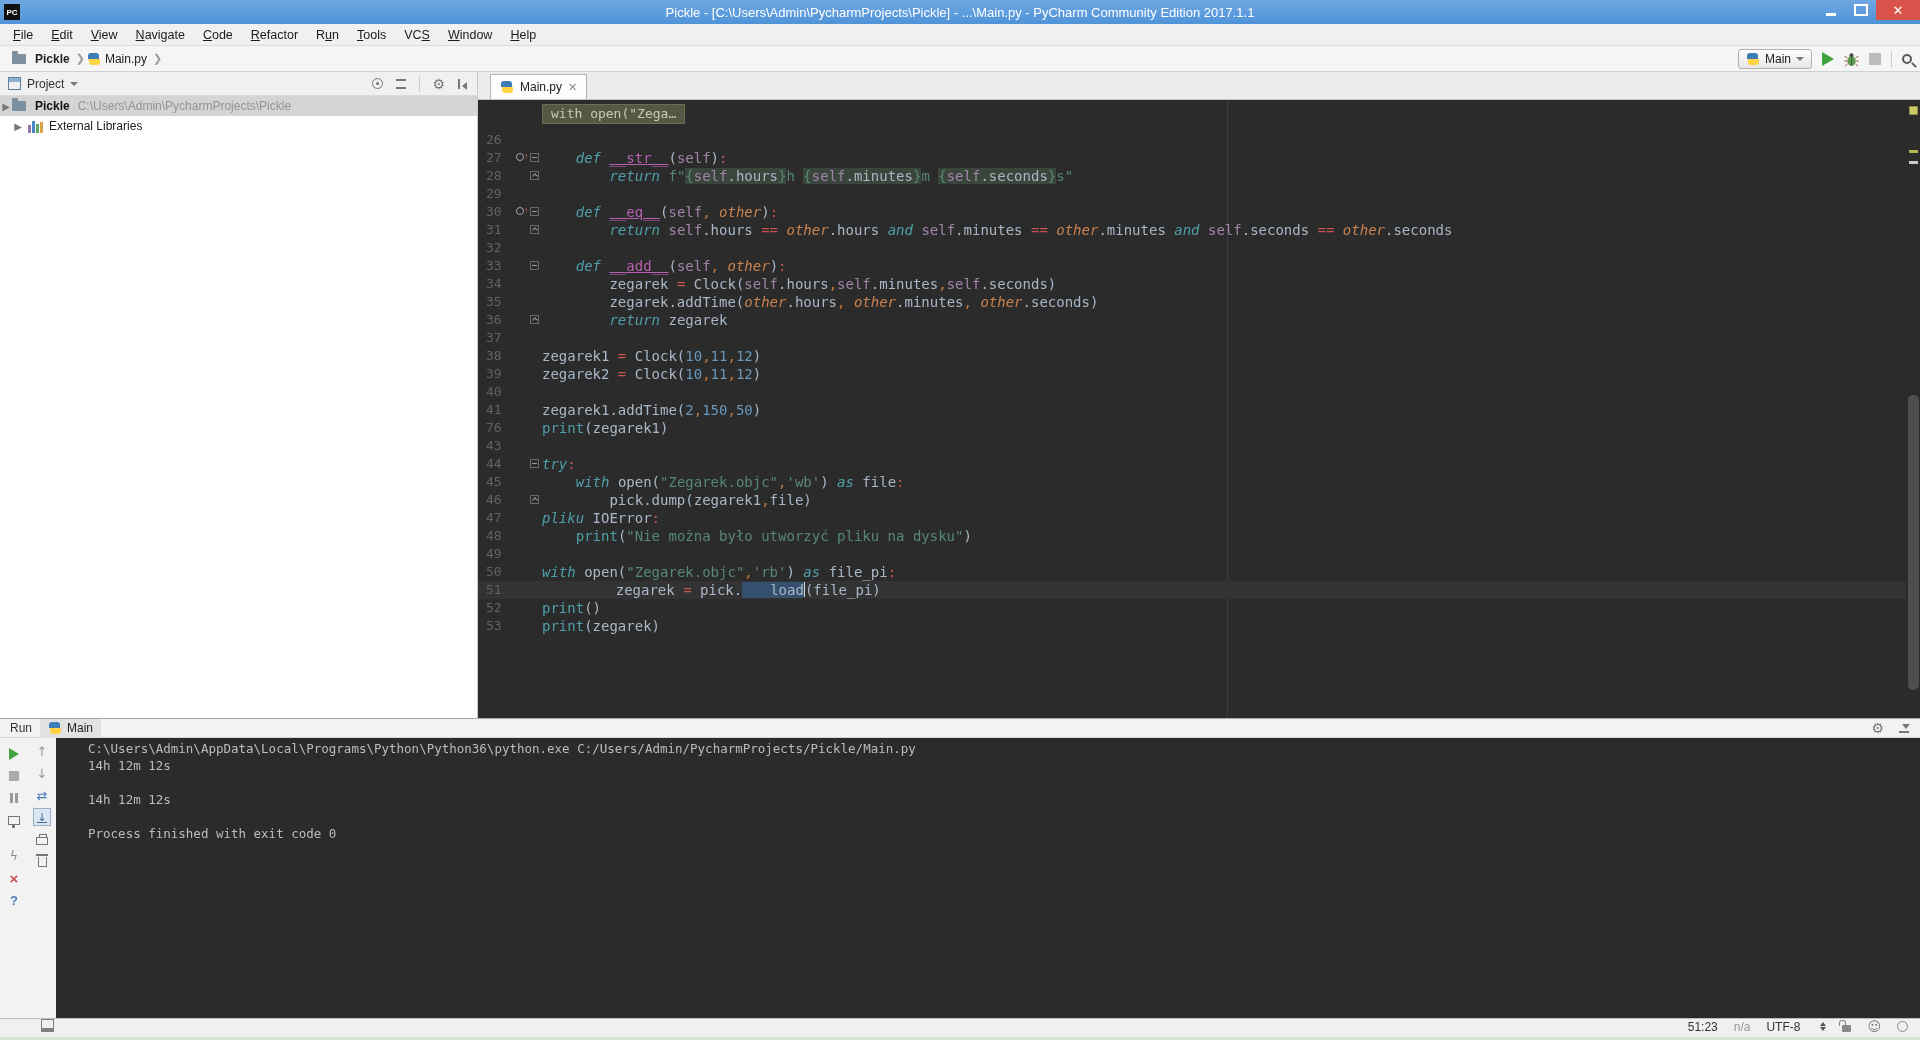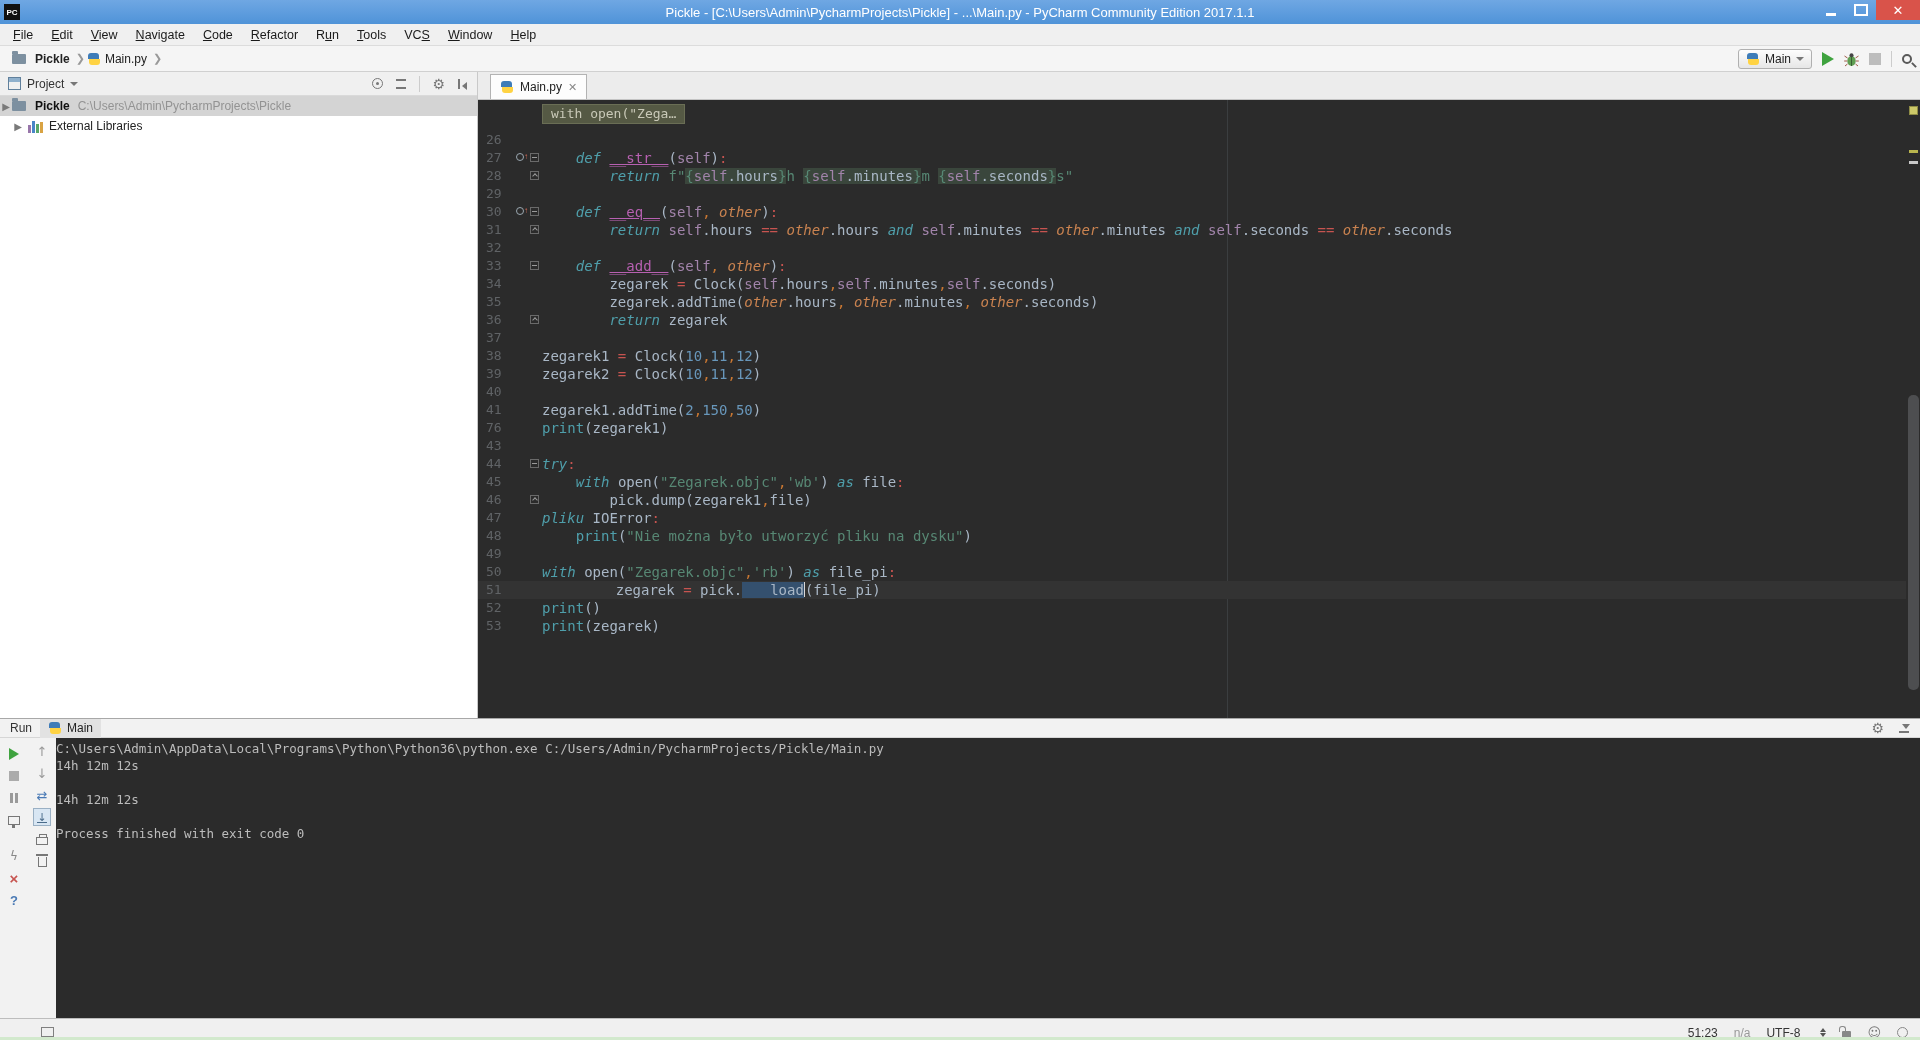--- a/index.html
+++ b/index.html
@@ -160,27 +160,27 @@
   .boxed-dl { width:18px; height:18px; border:1px solid #9ab0c4; background:#d8e6f3;
     display:flex; align-items:center; justify-content:center; color:#4a6b8a; font-size:11px;
     font-family:"DejaVu Sans", sans-serif; position:relative; }
   .boxed-dl::after { content:''; position:absolute; left:3px; right:3px; bottom:2px; border-bottom:1px solid #4a6b8a; }
   .print-ico { width:12px; height:8px; border:1.5px solid #777; position:relative; margin-top:3px; }
   .print-ico::before { content:''; position:absolute; left:2px; top:-4px; width:6px; height:3px; border:1.5px solid #777; border-bottom:none; }
   .trash-ico { width:9px; height:10px; border:1.5px solid #777; border-top:none; position:relative; margin-top:2px; }
   .trash-ico::before { content:''; position:absolute; left:-2.5px; top:-3px; width:12px; height:1.5px; background:#777; }
   .bolt { color:#888; font-size:12px; font-family:"DejaVu Sans", sans-serif; }
   .console { position:absolute; left:56px; top:0; right:0; bottom:0; background:var(--editor_bg);
-    padding:2px 0 0 0; }
+    padding:2px 0 0 32px; }
   .console-line { height:17px; line-height:17px; font-family:"DejaVu Sans Mono", monospace;
     font-size:12.5px; color:#bcbcbc; white-space:pre; }
 
   
   .statusbar { position:absolute; left:0; top:1018px; width:100%; height:22px; background:#f0f0f0;
-    border-top:1px solid #bdbdbd; display:flex; align-items:flex-end;padding-left:36px; }
+    border-top:1px solid #bdbdbd; display:flex; align-items:flex-start;padding-left:36px; }
   .tw-ico { width:13px; height:13px; border:1.5px solid #808080; position:relative; margin-left:5px; }
   .tw-ico::after { content:''; position:absolute; left:0; right:0; bottom:0; height:3px; background:#808080; }
   .sb-right { margin-left:auto; display:flex; align-items:center; gap:16px; padding-right:12px; }
   .sb-item { font-size:12px; color:#333; }
   .sb-dim { color:#999; }
   .enc { display:flex; align-items:center; gap:20px; }
   .ud-ico { display:flex; flex-direction:column; gap:1px; }
   .ud-ico i { display:block; width:0; height:0; border-left:3px solid transparent; border-right:3px solid transparent; }
   .ud-ico i.u { border-bottom:4px solid #555; }
   .ud-ico i.d { border-top:4px solid #555; }

